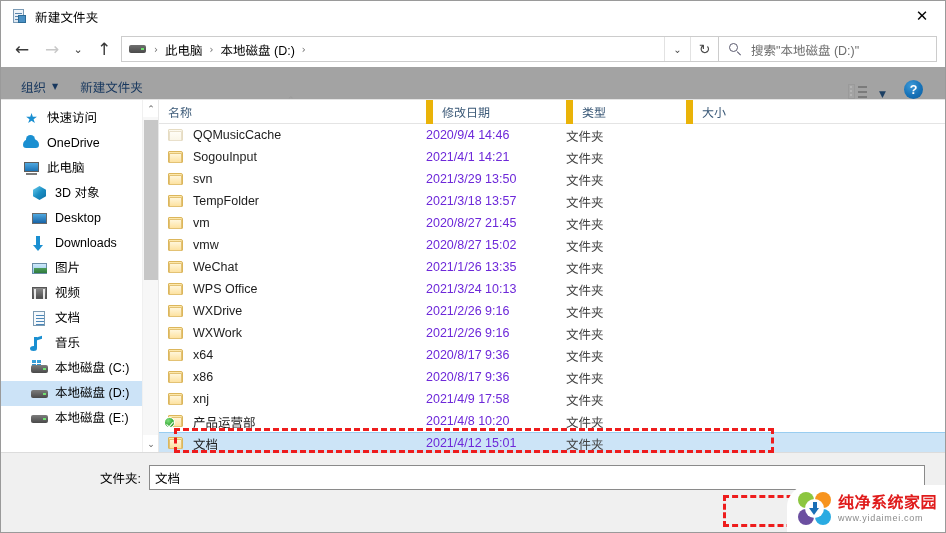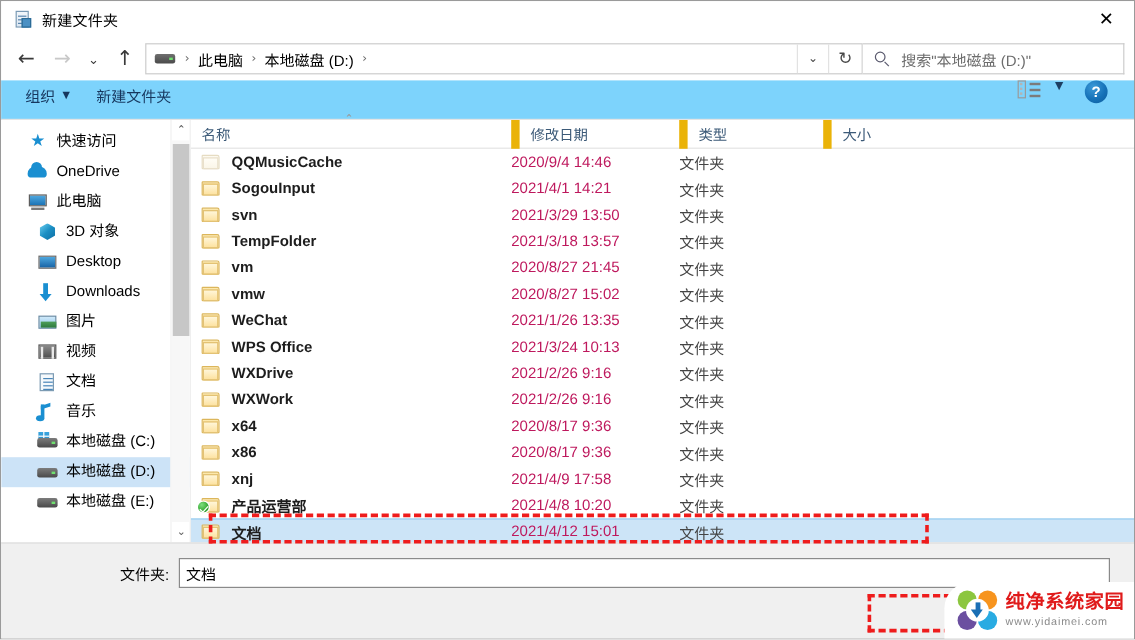--- a/index.html
+++ b/index.html
@@ -180,23 +180,23 @@
   .search-placeholder {
     font-size: 12.5px;
     color: #6d6d6d;
   }
 
   
   .toolbar {
     height: 33px;
     flex: 0 0 33px;
     display: flex;
-    align-items: flex-start;
+    align-items: flex-end;
     padding: 0 10px 0 14px;
-    background: #7dd3fc;
+    background: #a3a3a3;
     border-bottom: 1px solid #e4e4e4;
   }
   .tb-item {
     font-size: 12.5px;
     color: #17375e;
     display: flex;
     align-items: center;
     padding: 3px 6px;
     margin-right: 10px;
   }
@@ -490,22 +490,22 @@
     border-top: 1px solid #99cdf0;
     border-bottom: 1px solid #99cdf0;
   }
   .cell {
     display: flex;
     align-items: center;
     height: 22px;
     overflow: hidden;
     white-space: nowrap;
   }
-  .cell.name { width: 267px; flex: 0 0 267px; padding-left: 9px; font-weight: bold; }
-  .cell.date { width: 140px; flex: 0 0 140px; color: #be185d; }
+  .cell.name { width: 267px; flex: 0 0 267px; padding-left: 9px; }
+  .cell.date { width: 140px; flex: 0 0 140px; color: #6d28d9; }
   .cell.type { width: 120px; flex: 0 0 120px; color: #444; }
   .cell.size { width: 80px; flex: 0 0 80px; }
 
   .folder-ico {
     width: 16px; height: 14px;
     margin-right: 9px;
     flex: 0 0 16px;
     position: relative;
   }
   .folder-ico .back {

